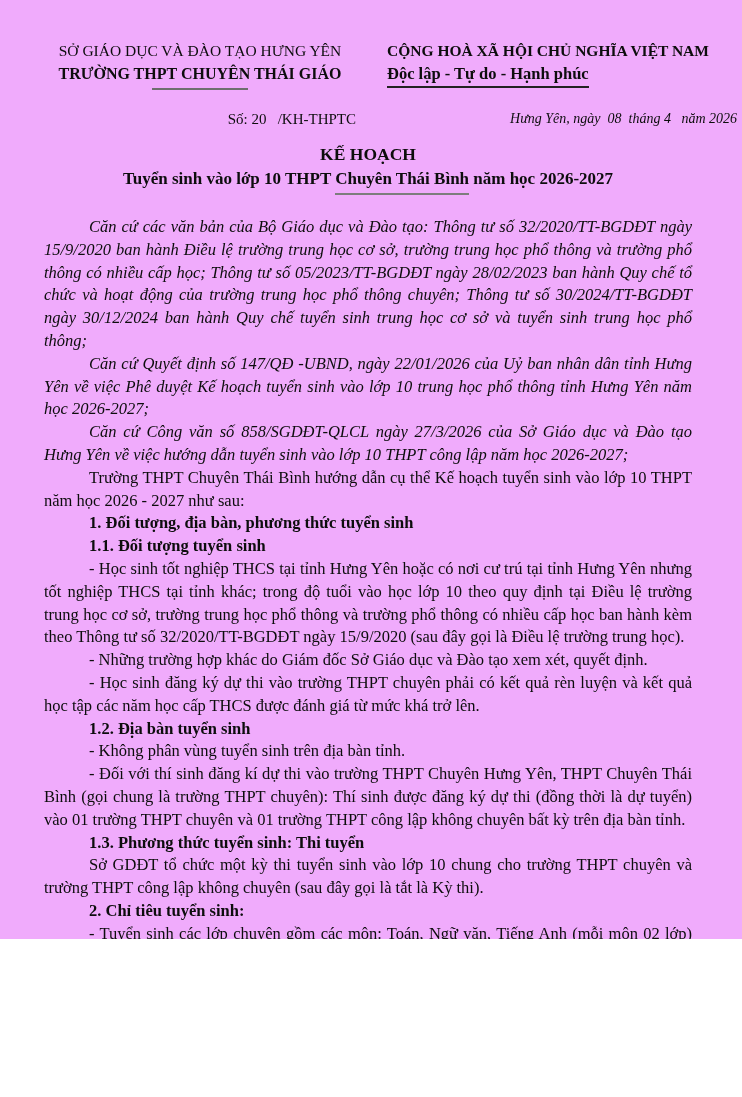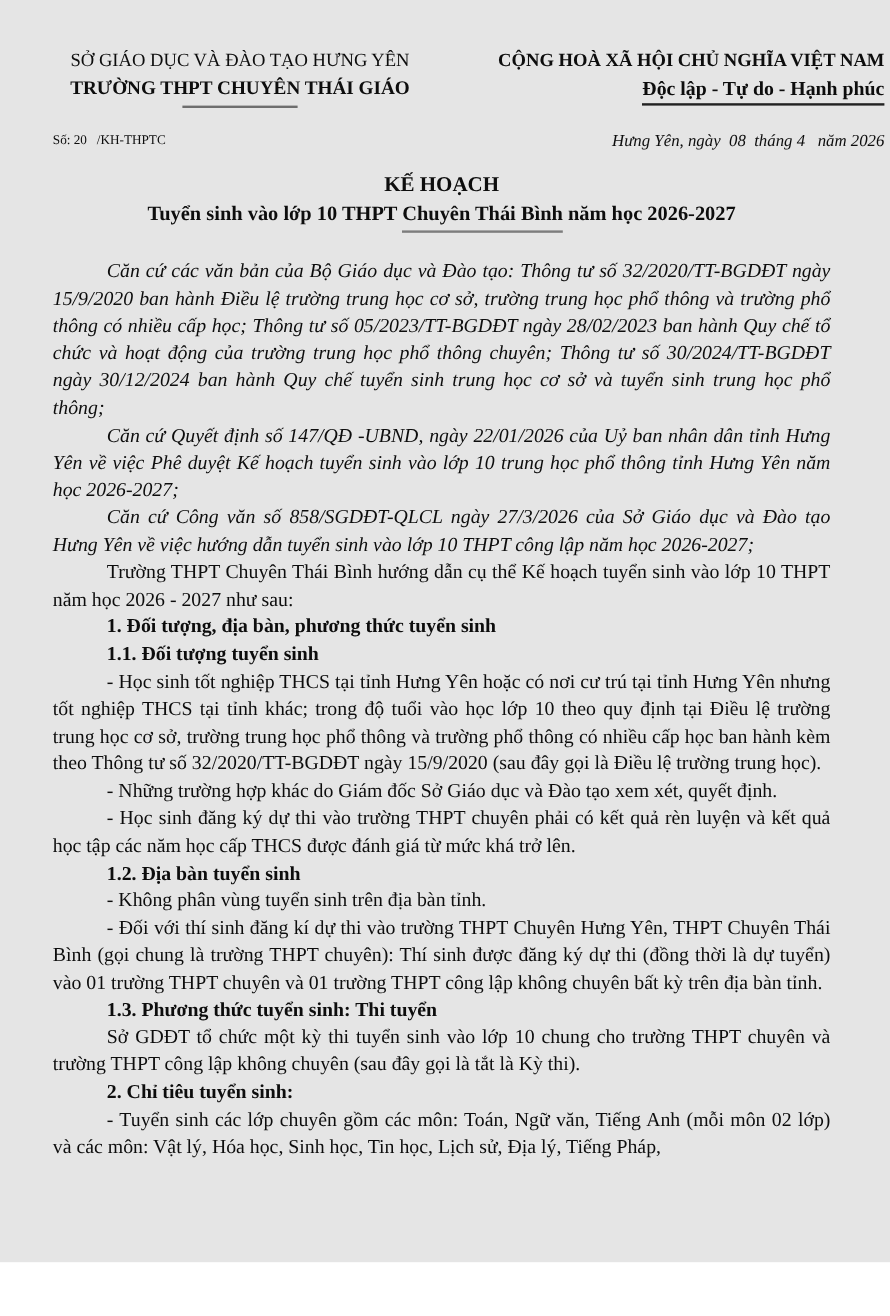--- a/index.html
+++ b/index.html
@@ -1,45 +1,45 @@
 <!DOCTYPE html>
 <html><head>
 <meta charset="utf-8">
 <style>
   html, body { margin: 0; padding: 0; background: #ffffff; }
   .page {
     position: relative;
     width: 742px;
-    height: 1052px;
+    height: 939px;
     box-sizing: border-box;
     padding: 40px 50px 0 44px;
-    background: #e5e5e5;
+    background: #f0abfc;
     color: #0d0d0d;
     font-family: "Liberation Serif", "DejaVu Serif", serif;
     overflow: hidden;
   }
   
   .header-row { display: flex; justify-content: space-between; align-items: flex-start; }
   .header-left  { width: 312px; text-align: center; }
-  .header-right { width: 350px; margin-right: -45px; text-align: right; }
+  .header-right { width: 350px; margin-right: -45px; text-align: left; }
   .org-name    { font-size: 15.5px; line-height: 22px; white-space: nowrap; }
   .school-name { font-size: 16px; font-weight: bold; line-height: 23px; white-space: nowrap; }
   .header-rule { width: 96px; border: 0; border-top: 2px solid #6e6e6e; margin: 3px auto 0 auto; }
   .motto-country { font-size: 15.5px; font-weight: bold; line-height: 22px; white-space: nowrap; }
   .motto-line {
     display: inline-block;
     font-size: 16.5px; font-weight: bold; line-height: 23px;
     border-bottom: 2px solid #222;
     padding-bottom: 1px;
     white-space: nowrap;
   }
   .ref-row { display: flex; justify-content: space-between; margin-top: 21px; }
   .doc-number {
-    width: 312px; text-align: left;
-    font-size: 11px; white-space: pre-wrap;
+    width: 312px; text-align: right;
+    font-size: 15px; white-space: pre-wrap;
   }
   .date-line {
     width: 350px; margin-right: -45px; text-align: right;
     font-size: 14px; font-style: italic; white-space: pre-wrap;
   }
   
   .title-block { text-align: center; margin-top: 15px; }
   .doc-title { font-size: 17.5px; font-weight: bold; line-height: 23px; }
   .doc-subtitle { font-size: 17px; font-weight: bold; line-height: 24px; margin-top: 1px; }
   .subtitle-underline { border-bottom: 2px solid #7d7d7d; padding-bottom: 5px; }

